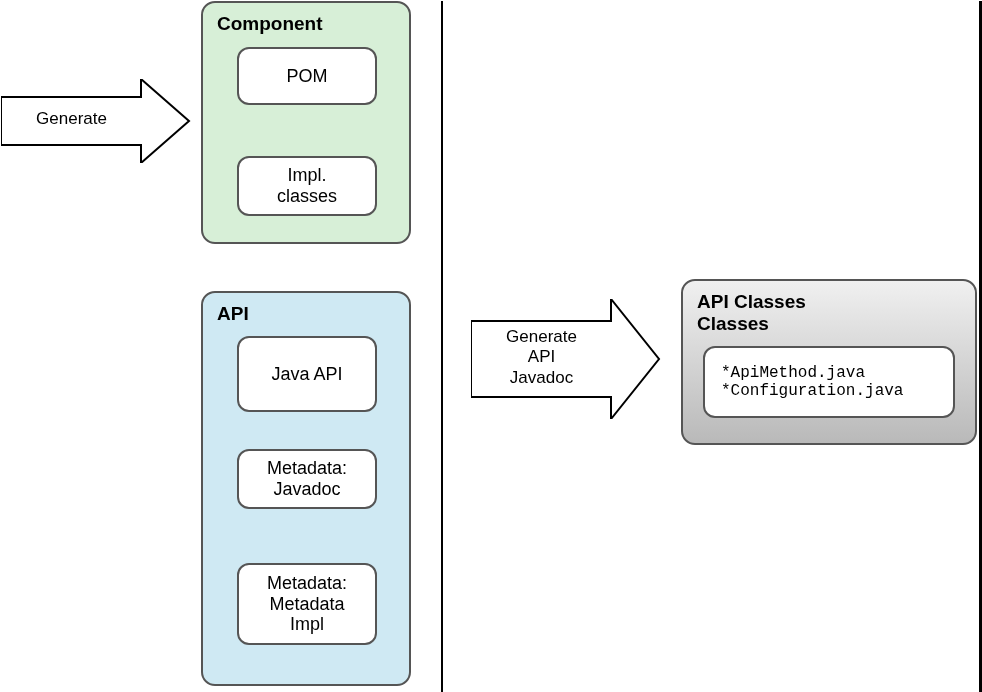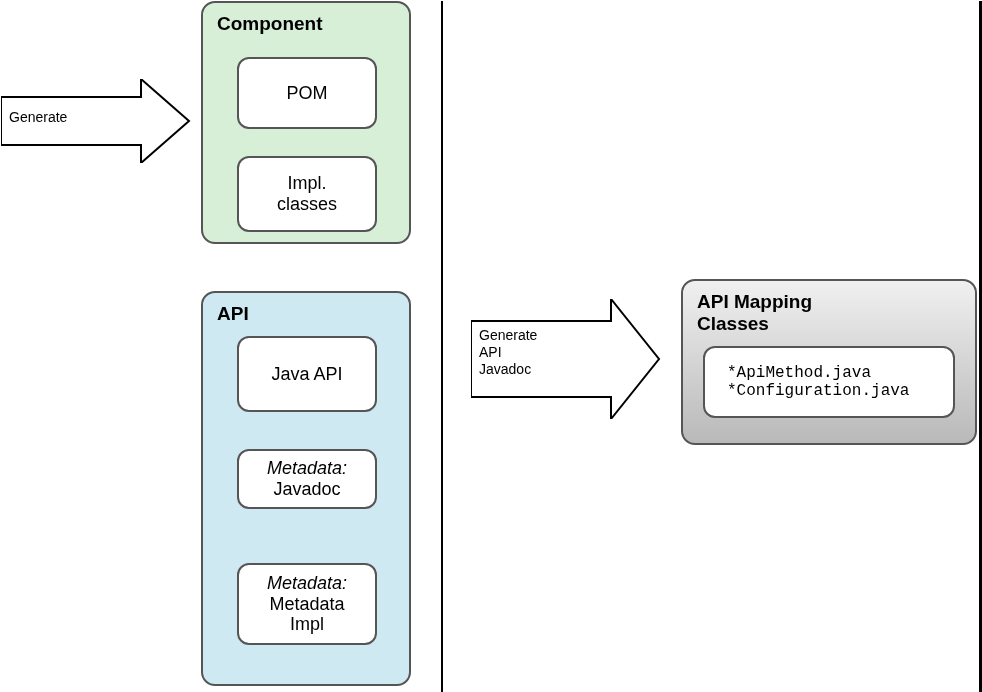--- a/index.html
+++ b/index.html
@@ -4,49 +4,49 @@
 <style>
   html,body{margin:0;padding:0;font-family:Arial,Helvetica,sans-serif;color:#000;background:#fff}
   .stage{position:relative;width:982px;height:692px;border:1px solid transparent;box-sizing:border-box}
   .stage>*{box-sizing:border-box}
   .container-box{position:absolute;border:2px solid #555;border-radius:14px;padding:10px 14px}
   .green-box{background:#d7efd7}
   .blue-box{background:#cfe9f3}
   .gray-box{background:linear-gradient(#f0f0f0,#b9b9b9)}
   .title{font-weight:bold;font-size:19px;line-height:1.15;margin:0 0 8px 0}
   .pill{position:absolute;background:#fff;border:2px solid #555;border-radius:12px;display:flex;align-items:center;justify-content:center;text-align:center;font-size:18px;line-height:1.15;padding:4px}
-  .italic{font-style:italic}
+  .italic{}
   .mono{font-family:"Courier New",Courier,monospace;font-size:16px;white-space:pre}
   .divider{position:absolute;width:0;border-left:2px solid #000}
   .right-rule{position:absolute;width:0;border-left:4px solid #000}
   .arrow-wrap{position:absolute}
-  .arrow-label{font-size:14px;line-height:1.2}
+  .arrow-label{font-size:17px;text-align:center;line-height:1.2}
   svg{display:block}
 </style>
 </head>
 <body>
 
 <div class="stage">
 
   <div class="arrow-wrap" style="left:0px;top:78px;">
     <svg width="190" height="84">
       <polygon points="0,18 140,18 140,0 188,42 140,84 140,66 0,66" fill="#ffffff" stroke="#000" stroke-width="2"></polygon>
     </svg>
     <div class="arrow-label" style="position:absolute;left:8px;top:30px;width:125px;">Generate</div>
   </div>
 
   <div class="container-box green-box" style="left:200px;top:0px;width:210px;height:243px;">
     <p class="title">
       <span>Component</span><br>
     </p>
   </div>
-  <div class="pill" style="left:236px;top:56px;width:140px;height:72px;">
+  <div class="pill" style="left:236px;top:46px;width:140px;height:58px;">
     <span>POM</span>
   </div>
-  <div class="pill" style="left:236px;top:155px;width:140px;height:76px;">
+  <div class="pill" style="left:236px;top:155px;width:140px;height:60px;">
     <span>
       <span>Impl.</span><br>
       <span>classes</span>
     </span>
   </div>
 
   <div class="container-box blue-box" style="left:200px;top:290px;width:210px;height:395px;">
     <p class="title">API</p>
   </div>
   <div class="pill" style="left:236px;top:335px;width:140px;height:76px;">
@@ -74,24 +74,24 @@
     </svg>
     <div class="arrow-label" style="position:absolute;left:8px;top:28px;width:125px;">
       <span>Generate</span><br>
       <span>API</span><br>
       <span>Javadoc</span>
     </div>
   </div>
 
   <div class="container-box gray-box" style="left:680px;top:278px;width:296px;height:166px;">
     <p class="title">
-      <span>API Mapping</span><br>
+      <span>API Classes</span><br>
       <span>Classes</span>
     </p>
   </div>
-  <div class="pill" style="left:702px;top:345px;width:252px;height:72px;justify-content:flex-start;text-align:left;padding-left:22px;">
+  <div class="pill" style="left:702px;top:345px;width:252px;height:72px;justify-content:flex-start;text-align:left;padding-left:16px;">
     <span class="mono"><span>*ApiMethod.java</span>
 <span>*Configuration.java</span></span>
   </div>
 
   <div class="right-rule" style="left:978px;top:0px;height:692px;"></div>
 
 </div>
 
 </body></html>

